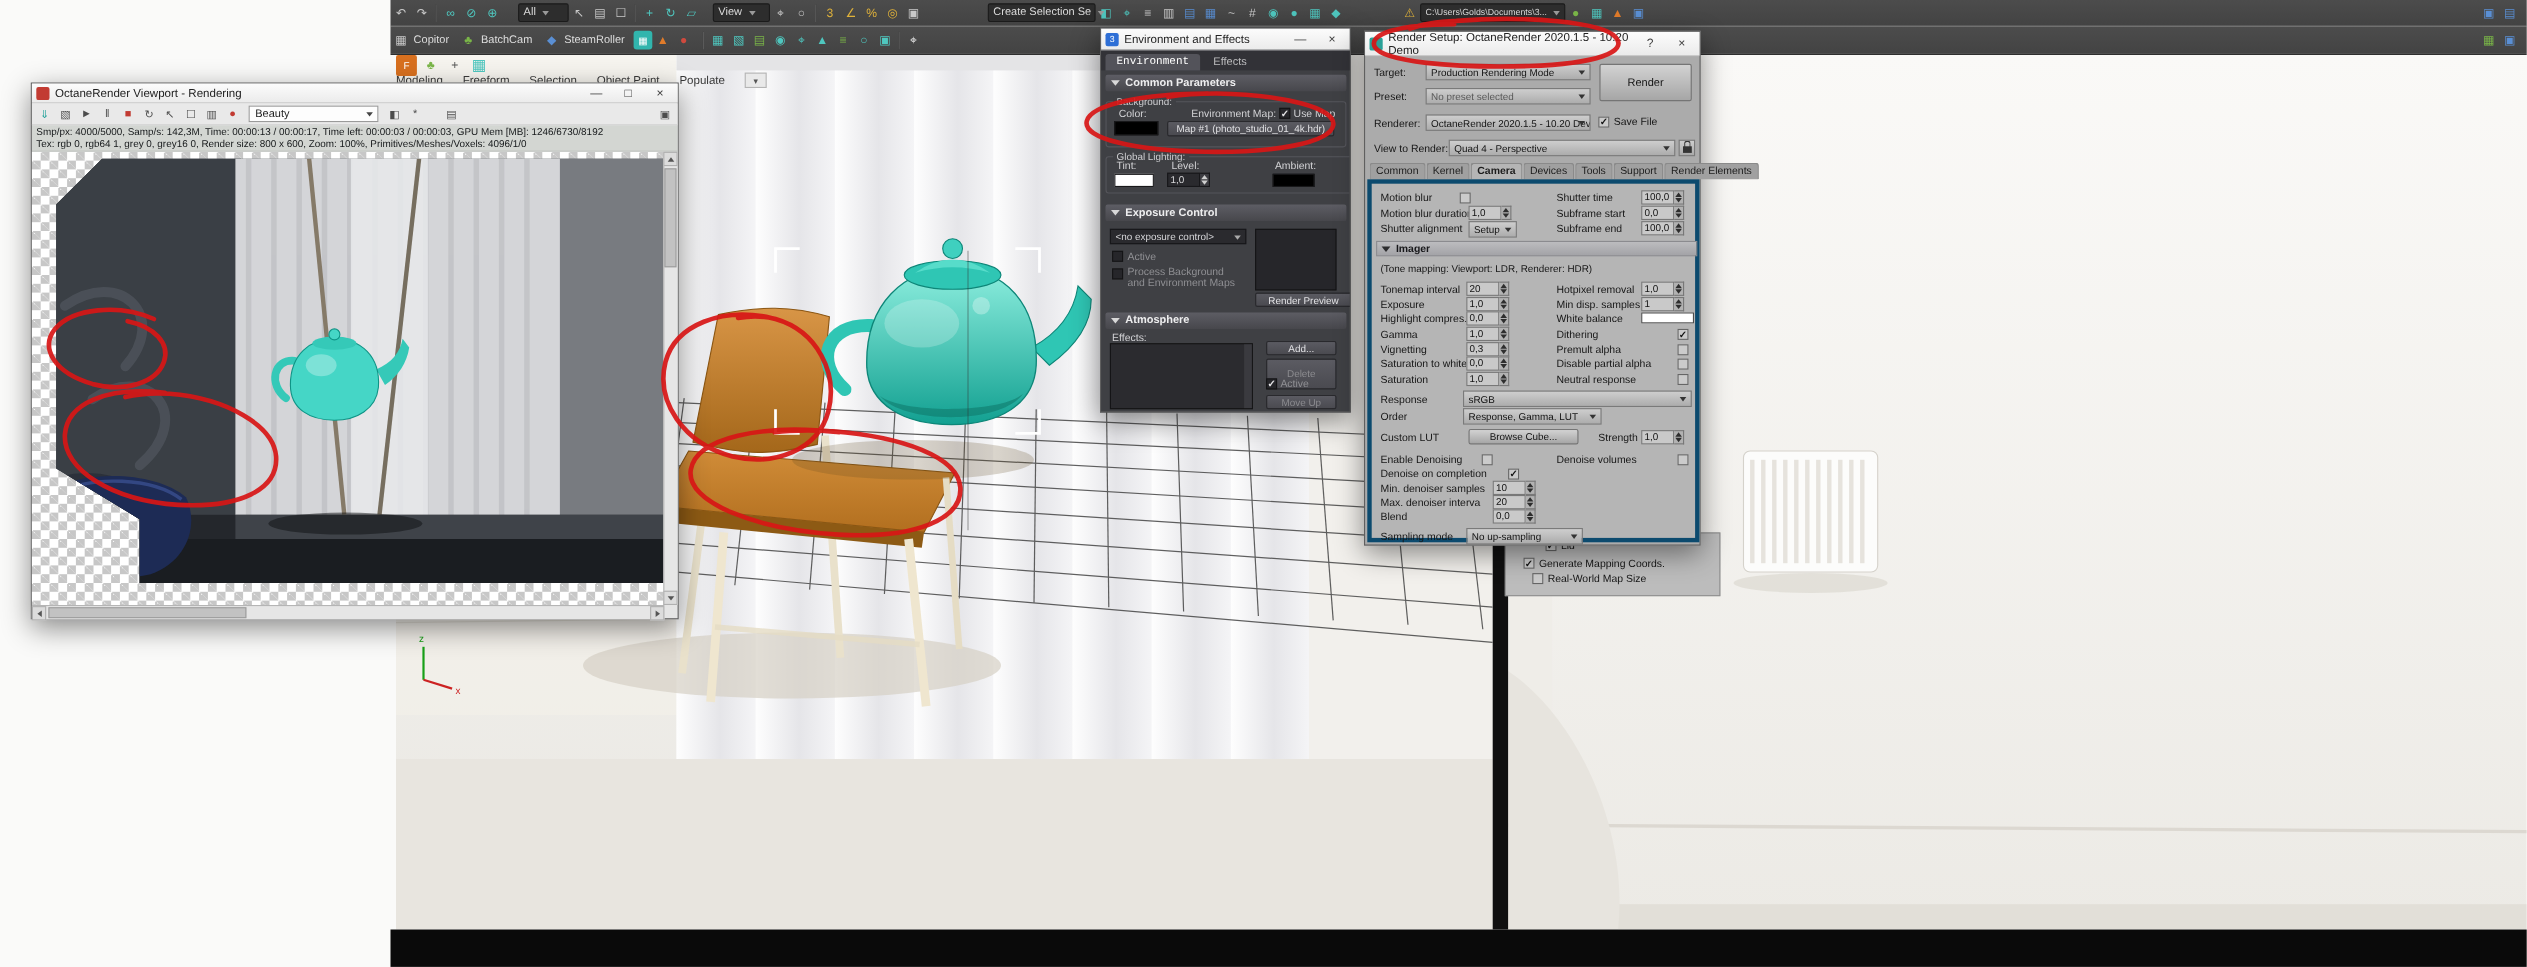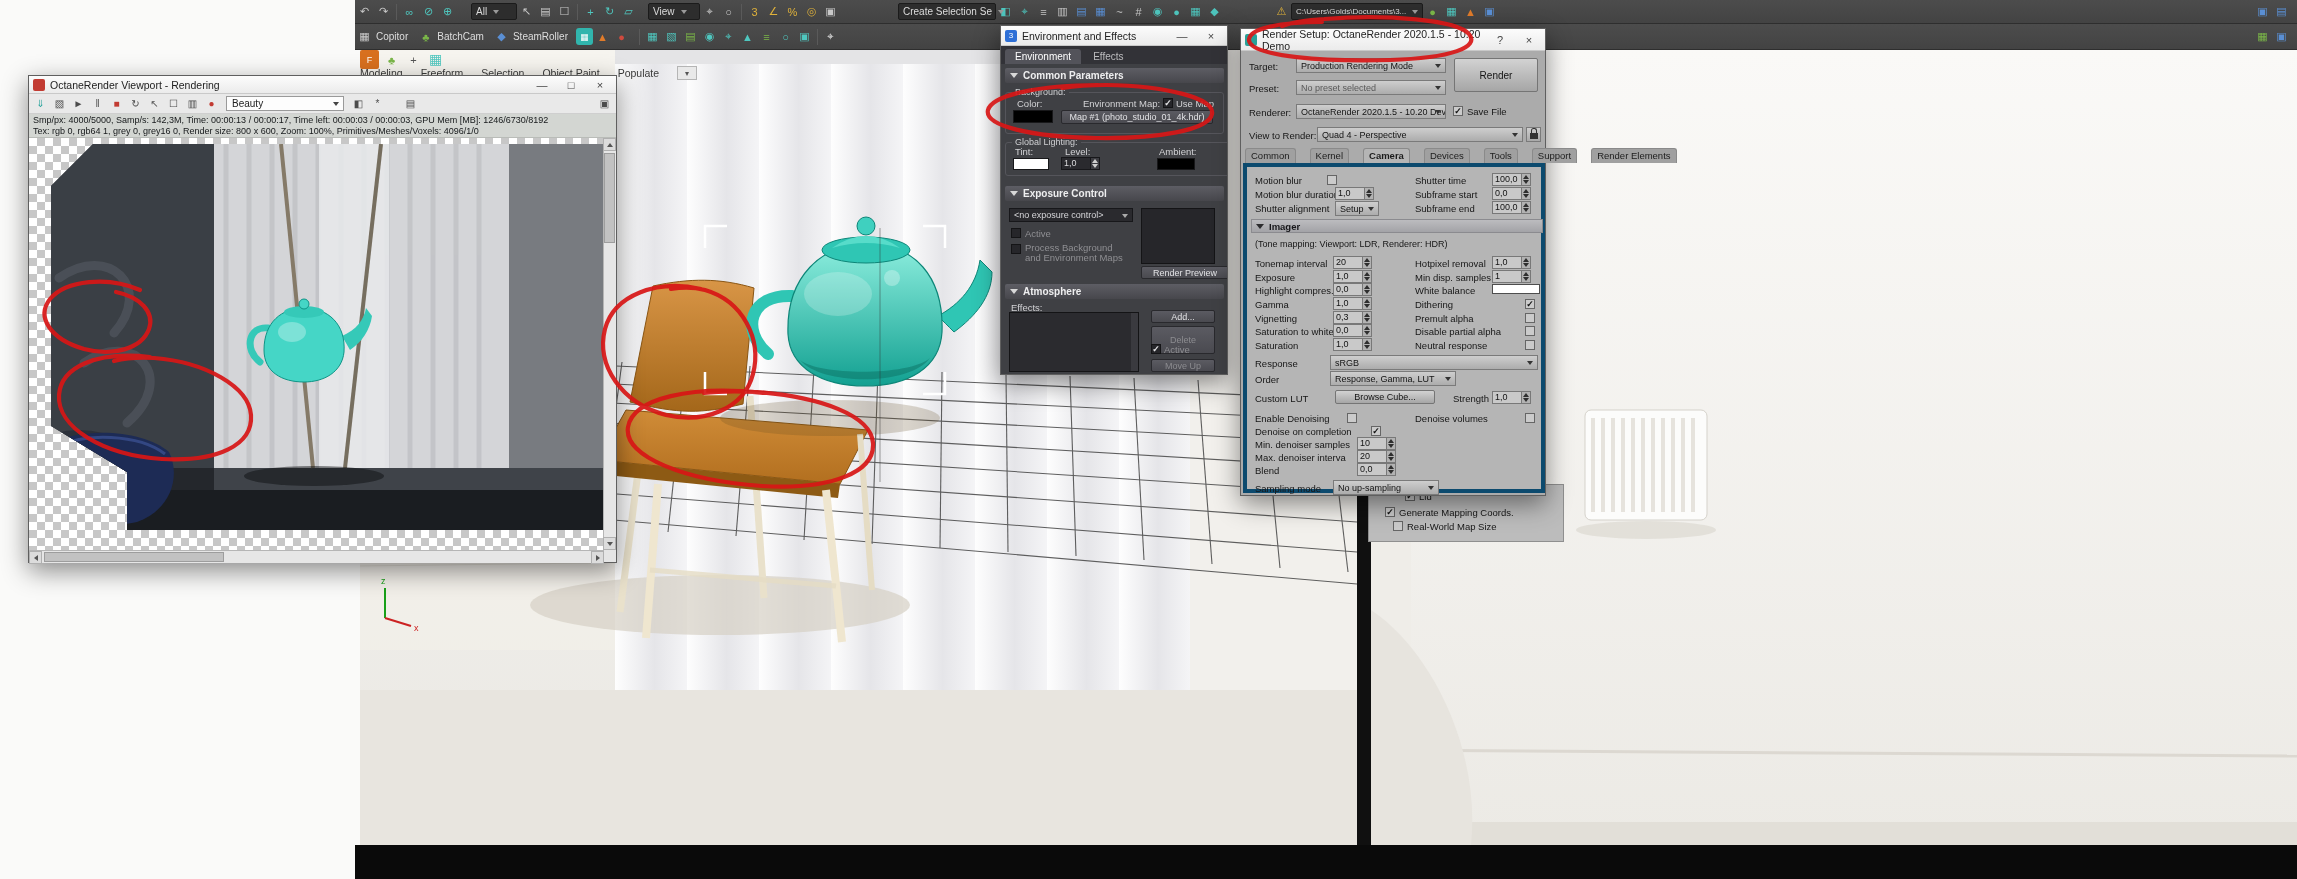--- a/index.html
+++ b/index.html
@@ -60,21 +60,21 @@
              flex-direction:column; align-items:center; justify-content:space-evenly;}
   .spin .u { width:0;height:0;border-left:3px solid transparent;border-right:3px solid transparent;border-bottom:4px solid #2e2e2e;}
   .spin .d { width:0;height:0;border-left:3px solid transparent;border-right:3px solid transparent;border-top:4px solid #2e2e2e;}
   .cbx { position:absolute; width:10px; height:10px; border:1px solid #666; background:#cbcbcb;
          font-size:9px; line-height:9px; text-align:center; color:#101010; font-weight:bold; }
   .wswatch { position:absolute; background:#ffffff; border:1px solid #4e4e4e; }
   .lrollout { position:absolute; height:14px; background:linear-gradient(#bcbcbf,#a3a3a7); border:1px solid #8b8b8f;
               font-weight:bold; font-size:9.5px; color:#17171a; display:flex; align-items:center; gap:5px; padding:0 4px;}
   .lrollout::before { content:""; border-left:4px solid transparent; border-right:4px solid transparent;
                       border-top:5px solid #2c2c2e; }
-  .rstabs { position:absolute; display:flex; gap:14px; }
+  .rstabs { position:absolute; display:flex; gap:1px; }
   .rstab { font-size:9.5px; color:#1c1c1c; padding:1px 5px 2px; border:1px solid #8a8a8a; border-bottom:none;
            background:#a0a0a0; border-radius:3px 3px 0 0; white-space:nowrap;}
   .rstab.active { background:#b5b5b5; font-weight:bold; }
   .lockbtn { position:absolute; width:15px; height:15px; background:linear-gradient(#cecece,#a9a9a9);
              border:1px solid #7a7a7a; display:flex; align-items:flex-end; justify-content:center; padding-bottom:2px;}
   .lock-body { width:8px; height:6px; background:#333; position:relative; }
   .lock-body::before { content:""; position:absolute; top:-5px; left:1px; width:4px; height:5px;
                        border:1.5px solid #333; border-bottom:none; border-radius:2.5px 2.5px 0 0; }
 
   
@@ -119,21 +119,21 @@
   .hsb { position:absolute; left:0; top:474px; width:575px; height:13px; background:#e6e6e6; border-top:1px solid #b5b5b5;}
   .sb-arrow { position:absolute; width:13px; height:13px; background:#dcdcdc; border:1px solid #b0b0b0;
               display:flex; align-items:center; justify-content:center;}
   .sb-arrow i { width:0; height:0; }
   .thumb { position:absolute; background:#c2c2c2; border:1px solid #9d9d9d; }
 
   
   #env-dialog { left:1000px; top:25px; width:228px; height:350px; background:#3f4044; z-index:6; }
   #env-tabs { height:18px; background:#323237; display:flex; align-items:flex-end; padding:0 4px; gap:2px; }
   .etab { font-size:10px; color:#bdbdbf; padding:2px 10px; }
-  .etab.active { background:#53535a; color:#fff; border-radius:3px 3px 0 0; }
+  .etab.active { background:#53535a; color:#fff; border-radius:3px 3px 0 0;font-family:Liberation Mono, monospace; }
   #env-body { position:relative; height:312px; overflow:hidden; }
 
   #render-setup { left:1240px; top:28px; width:306px; height:468px; background:#ababab; z-index:7; }
   #rs-body { position:relative; height:446px; }
   #rs-panel { position:absolute; left:2px; top:112px; width:302px; height:330px; background:#b5b5b5;
               border:4px solid #0c4a6e; }
 
   #modify-panel { left:1368px; top:484px; width:196px; height:58px; background:#bcbcbc;
                   border:1px solid #8f8f8f; z-index:4; }
 

